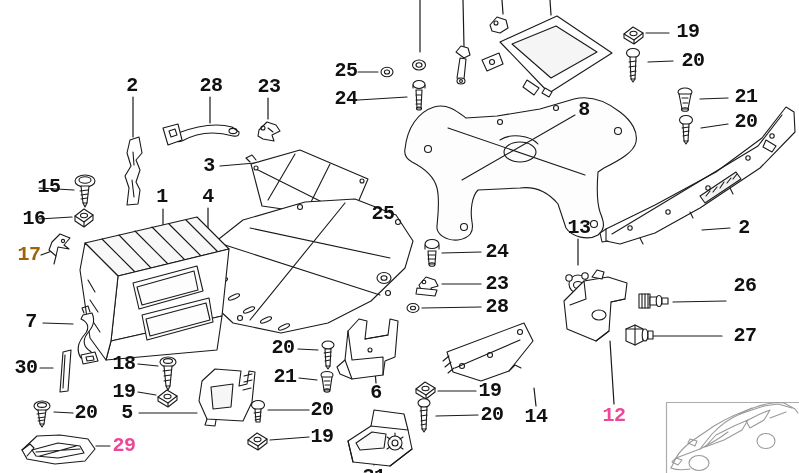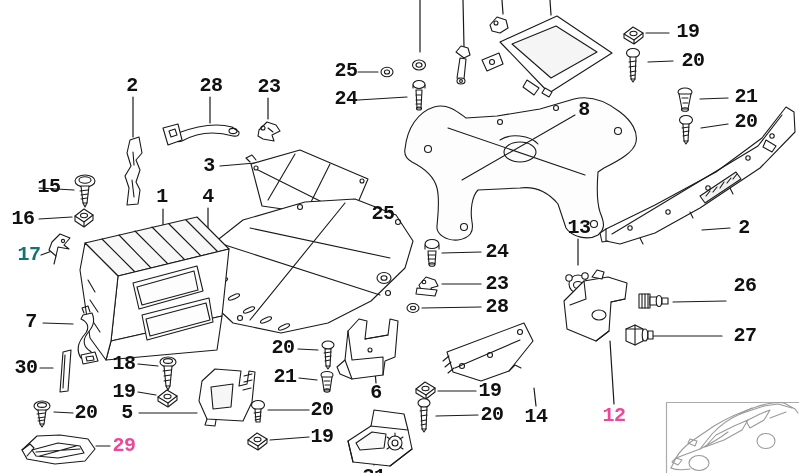--- a/index.html
+++ b/index.html
@@ -431,22 +431,22 @@
       <div class="callout" style="left: 211px; top: 86px; color: rgb(17, 17, 17);">28</div>
       <div class="callout" style="left: 269px; top: 87px; color: rgb(17, 17, 17);">23</div>
       <div class="callout" style="left: 346px; top: 71px; color: rgb(17, 17, 17);">25</div>
       <div class="callout" style="left: 346px; top: 99px; color: rgb(17, 17, 17);">24</div>
       <div class="callout" style="left: 688px; top: 32px; color: rgb(17, 17, 17);">19</div>
       <div class="callout" style="left: 693px; top: 61px; color: rgb(17, 17, 17);">20</div>
       <div class="callout" style="left: 746px; top: 97px; color: rgb(17, 17, 17);">21</div>
       <div class="callout" style="left: 746px; top: 122px; color: rgb(17, 17, 17);">20</div>
       <div class="callout" style="left: 584px; top: 110px; color: rgb(17, 17, 17);">8</div>
       <div class="callout" style="left: 27px; top: 187px; color: rgb(17, 17, 17); margin-left: 22px;">15</div>
-      <div class="callout" style="left: 23px; top: 219px; color: rgb(17, 17, 17);">16</div>
-      <div class="callout" style="left: 29px; top: 255px; color: #0f766e;">17</div>
+      <div class="callout" style="left: 34px; top: 219px; color: rgb(17, 17, 17);">16</div>
+      <div class="callout" style="left: 29px; top: 255px; color: #a16207;">17</div>
       <div class="callout" style="left: 162px; top: 197px; color: rgb(17, 17, 17);">1</div>
       <div class="callout" style="left: 209px; top: 166px; color: rgb(17, 17, 17);">3</div>
       <div class="callout" style="left: 208px; top: 197px; color: rgb(17, 17, 17);">4</div>
       <div class="callout" style="left: 383px; top: 214px; color: rgb(17, 17, 17);">25</div>
       <div class="callout" style="left: 497px; top: 252px; color: rgb(17, 17, 17);">24</div>
       <div class="callout" style="left: 497px; top: 284px; color: rgb(17, 17, 17);">23</div>
       <div class="callout" style="left: 497px; top: 307px; color: rgb(17, 17, 17);">28</div>
       <div class="callout" style="left: 579px; top: 228px; color: rgb(17, 17, 17);">13</div>
       <div class="callout" style="left: 744px; top: 228px; color: rgb(17, 17, 17);">2</div>
       <div class="callout" style="left: 745px; top: 286px; color: rgb(17, 17, 17);">26</div>

